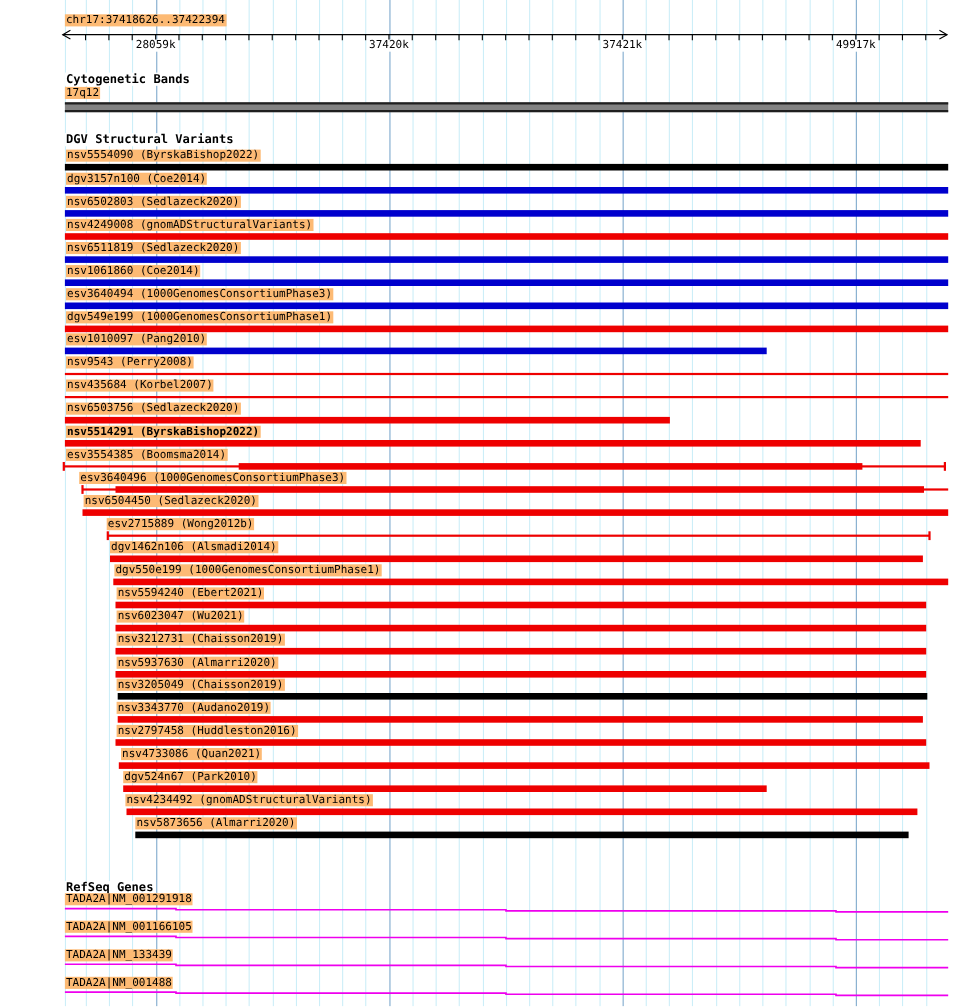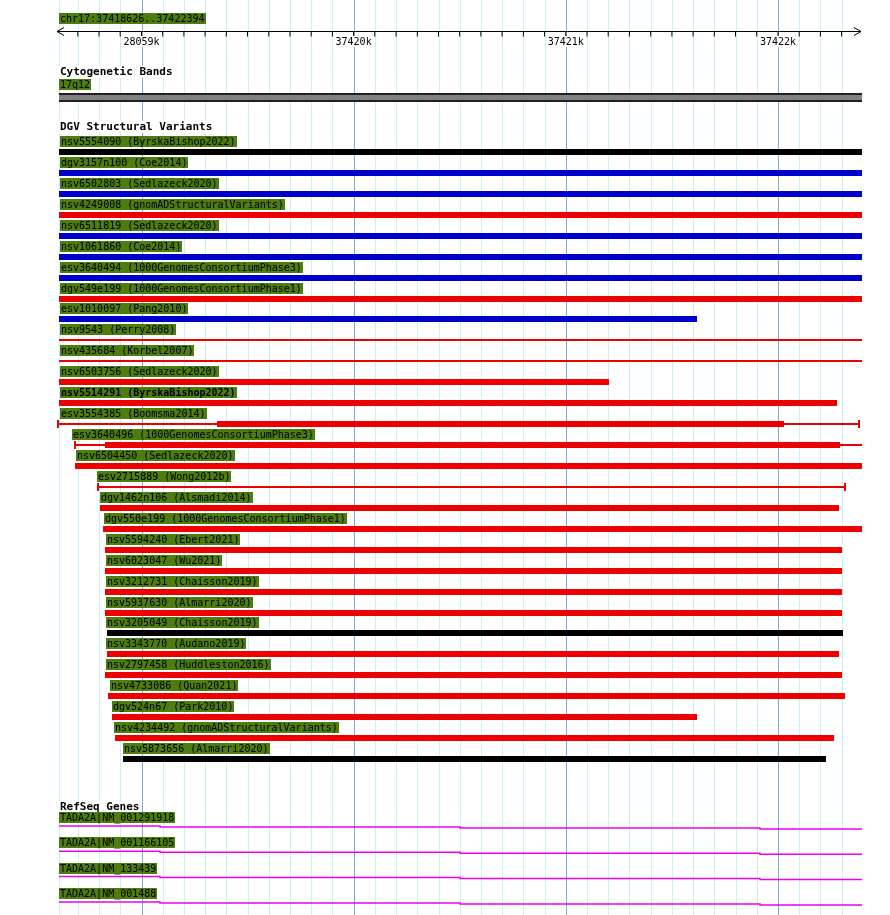--- a/index.html
+++ b/index.html
@@ -1,19 +1,19 @@
 <!DOCTYPE html>
 <html><head>
 <meta charset="utf-8">
 <style>
   html,body{margin:0;padding:0;background:#fff;}
   #canvas{position:relative;width:890px;height:915px;background:#ffffff;overflow:hidden;
           font-family:"DejaVu Sans Mono",monospace;color:#000;}
   .grid{position:absolute;top:0;height:915px;width:1px;z-index:1;}
-  .lbl{position:absolute;z-index:3;font-size:10px;line-height:11px;white-space:pre;background:#4d7c0f;padding:0 1px;}
+  .lbl{position:absolute;z-index:3;font-size:10px;line-height:11px;white-space:pre;background:#fdba74;padding:0 1px;}
   .hdr{position:absolute;z-index:3;font-size:11px;line-height:12px;font-weight:bold;white-space:pre;background:#fff;padding:0 1px;}
   .bar{position:absolute;z-index:2;}
   .ticklbl{position:absolute;z-index:3;font-size:10px;line-height:11px;text-align:center;background:#fff;}
   svg{position:absolute;left:0;top:0;z-index:2;}
 </style>
 </head>
 <body>
 
 <div id="canvas">
   <div id="gridlayer">
@@ -96,21 +96,21 @@
       <line x1="756.7" y1="31.5" x2="756.7" y2="36.5" stroke="#000000" stroke-width="1"></line>
       <line x1="778.0" y1="31.5" x2="778.0" y2="41.5" stroke="#000000" stroke-width="1"></line>
       <line x1="799.2" y1="31.5" x2="799.2" y2="36.5" stroke="#000000" stroke-width="1"></line>
       <line x1="820.4" y1="31.5" x2="820.4" y2="36.5" stroke="#000000" stroke-width="1"></line>
       <line x1="841.6" y1="31.5" x2="841.6" y2="36.5" stroke="#000000" stroke-width="1"></line>
     </svg>
   <div id="ticklabels">
       <div class="ticklbl" style="left: 122.5px; top: 36px; width: 38px;">28059k</div>
       <div class="ticklbl" style="left: 334.6px; top: 36px; width: 38px;">37420k</div>
       <div class="ticklbl" style="left: 546.8px; top: 36px; width: 38px;">37421k</div>
-      <div class="ticklbl" style="left: 759px; top: 36px; width: 38px;">37422k</div>
+      <div class="ticklbl" style="left: 759px; top: 36px; width: 38px;">49917k</div>
     </div>
 
   <div class="hdr" style="left:59px;top:66px;">Cytogenetic Bands</div>
   <div class="lbl" style="left:59px;top:79px;">17q12</div>
   <div id="cytoband-bar" class="bar" style="left: 59px; top: 93px; width: 803px; height: 5px; background: rgb(130, 130, 130); border-top: 2px solid rgb(31, 31, 31); border-bottom: 2px solid rgb(31, 31, 31);"></div>
 
   <div class="hdr" style="left:59px;top:121px;">DGV Structural Variants</div>
   <div id="dgv-rows">
       <div class="lbl" style="left: 60px; top: 136px; text-align: right;">nsv5554090 (ByrskaBishop2022)</div>
       <div class="bar" style="left: 59px; top: 149px; width: 803px; height: 6px; background: rgb(0, 0, 0);"></div>

